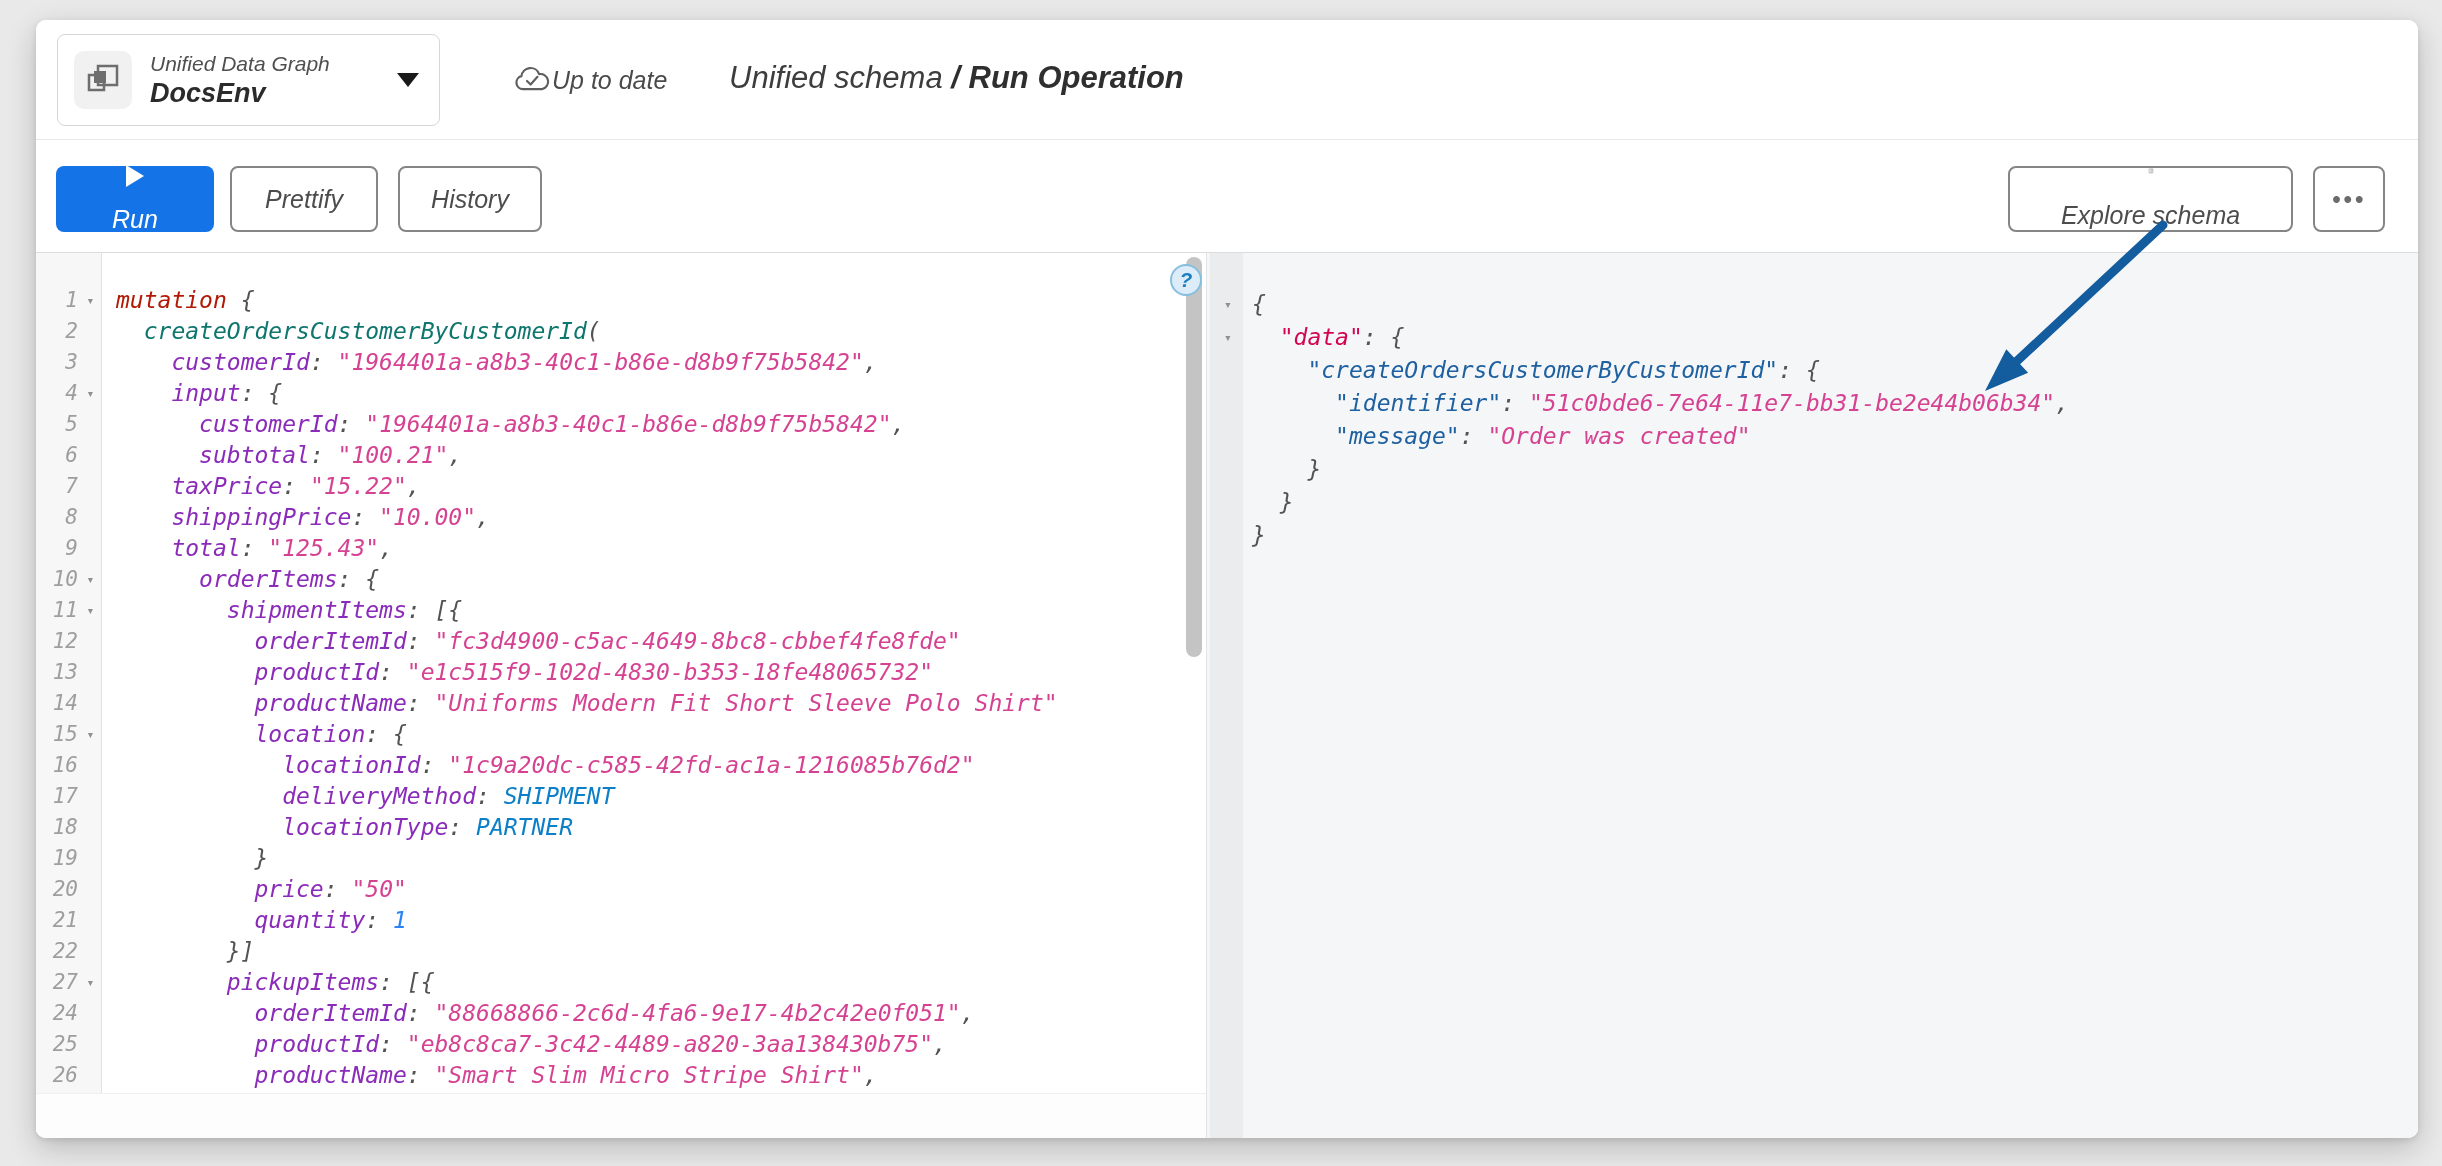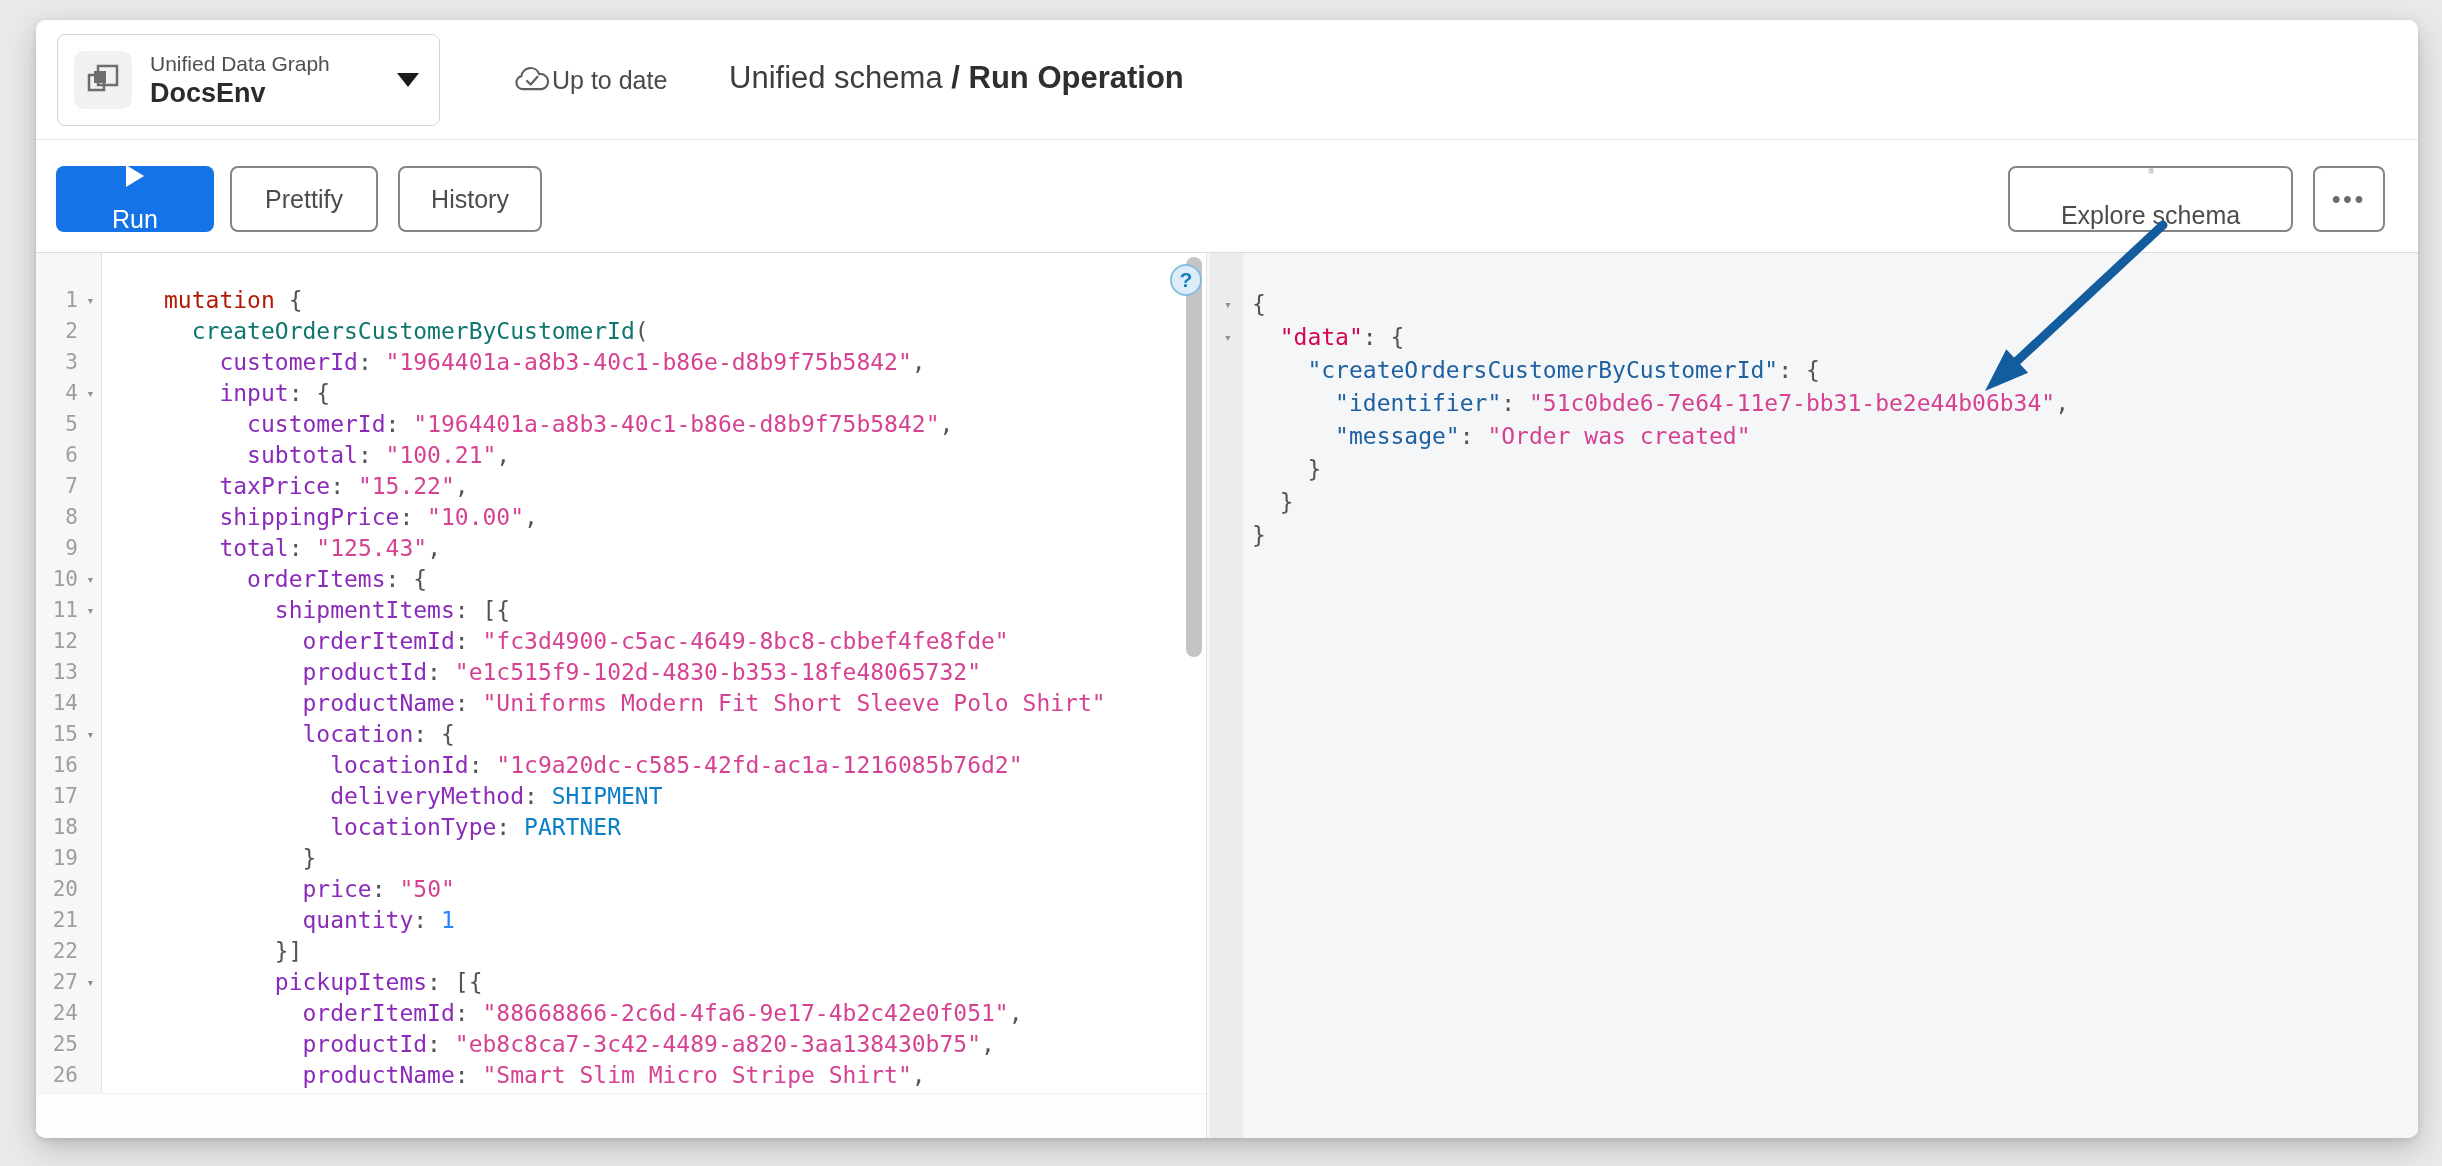--- a/index.html
+++ b/index.html
@@ -1,18 +1,18 @@
 <!DOCTYPE html>
 <html><head>
 <meta charset="utf-8">
 <style>
   * { margin:0; padding:0; box-sizing:border-box; }
   html,body { width:2442px; height:1166px; overflow:hidden; }
   body { background:#e9e9ea; font-family:"Liberation Sans", sans-serif; }
-  #screen { position:relative; width:2012px; height:1166px; }
+  #screen { position:relative; width:2012px; height:1166px;font-style:italic; }
 
   
   .card { position:absolute; left:36px; top:20px; width:2382px; height:1118px;
           background:#ffffff; border-radius:10px;
           box-shadow:0 10px 30px rgba(0,0,0,.20), 0 2px 6px rgba(0,0,0,.10); overflow:hidden; }
 
   
   .header { position:absolute; left:0; top:0; width:100%; height:120px; border-bottom:1px solid #e8e8e8; background:#fff; }
   .env-card { position:absolute; left:21px; top:14px; width:383px; height:92px; border:1.5px solid #d6d6d6;
               border-radius:8px; display:flex; align-items:center; padding:0 20px 0 16px; cursor:pointer; background:#fff; }
@@ -42,21 +42,21 @@
   
   .workbench { position:absolute; left:0; top:232px; width:100%; height:886px; border-top:1px solid #dcdcdc; background:#fff; }
 
   
   .editor-pane { position:absolute; left:0; top:0; width:1170px; height:886px; background:#fff; overflow:hidden; }
   .gutter-bg { position:absolute; left:0; top:0; width:66px; height:886px; background:#f7f7f7; border-right:1px solid #e2e2e2; }
   .ed-lines { position:absolute; left:0; top:32px; width:100%; }
   .ed-row { display:flex; height:31px; line-height:31px; font-family:"DejaVu Sans Mono", monospace; font-size:23px; }
   .ed-row .ln   { flex:0 0 42px; text-align:right; color:#9e9e9e; font-size:21px; }
   .ed-row .fold { flex:0 0 25px; text-align:center; color:#8f8f8f; font-size:13px; cursor:pointer; }
-  .ed-row .code { white-space:pre; padding-left:13px;margin-left:48px; }
+  .ed-row .code { white-space:pre; padding-left:13px; }
   .ed-hstrip { position:absolute; left:0; top:840px; width:1170px; height:46px; background:#fdfdfd; border-top:1px solid #f0f0f0; }
   .vscroll-thumb { position:absolute; left:1150px; top:4px; width:16px; height:400px; background:#c4c4c4; border-radius:8px; cursor:pointer; }
   .help-badge { position:absolute; left:1134px; top:11px; width:32px; height:32px; border-radius:50%;
                 background:#dcedf9; border:2px solid #86bede; color:#1b7fc0; font-size:21px; font-weight:700;
                 display:flex; align-items:center; justify-content:center; cursor:pointer; z-index:5; }
 
   
   .result-pane { position:absolute; left:1170px; top:0; width:1212px; height:886px; background:#f5f6f8; border-left:1px solid #e4e4e4; }
   .res-gutter { position:absolute; left:3px; top:0; width:33px; height:886px; background:#ebecee; }
   .res-lines { position:absolute; left:0; top:35px; width:100%; }

